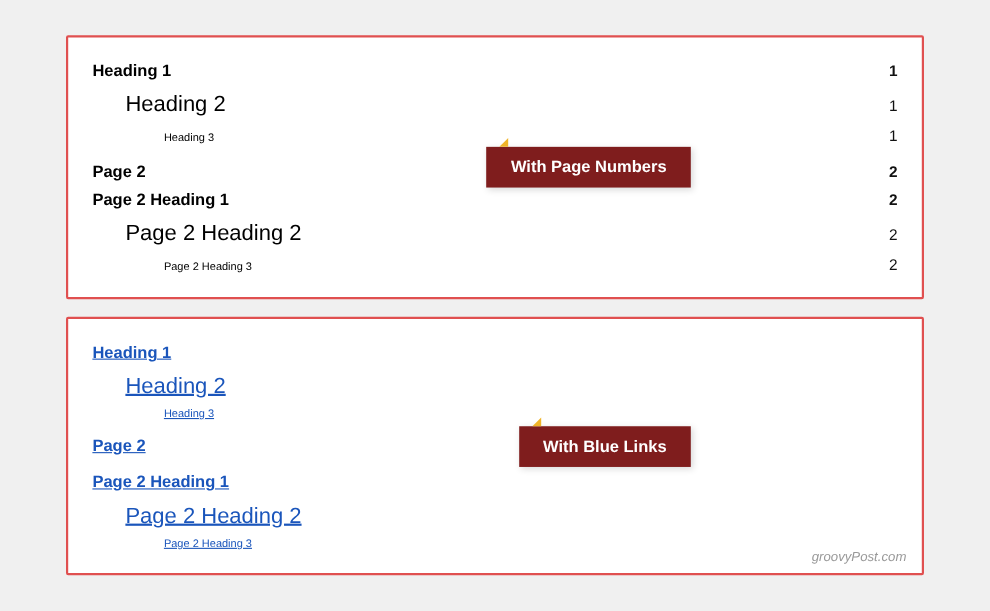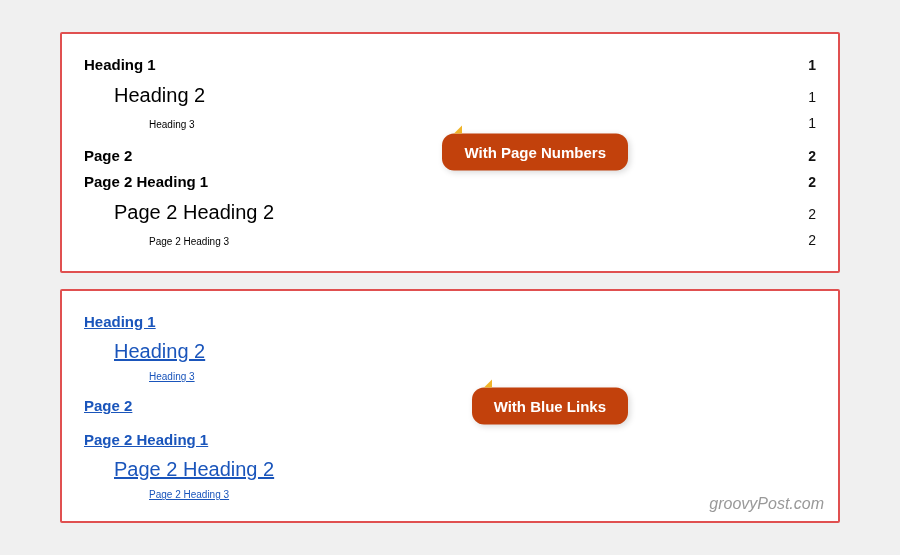--- a/index.html
+++ b/index.html
@@ -60,26 +60,26 @@
       text-decoration: underline;
       font-weight: normal;
     }
     .link-box .lvl1 .entry a { font-weight: bold; }
 
     .spacer { height: 8px; }
 
     
     .tooltip-label {
       position: absolute;
-      background: #c2410c;
+      background: #7f1d1d;
       color: #fff;
       font-size: 15px;
       font-weight: 600;
       padding: 10px 22px;
-      border-radius: 12px;
+      border-radius: 0;
       right: 210px;
       top: 50%;
       transform: translateY(-50%);
       white-space: nowrap;
       box-shadow: 2px 2px 6px rgba(0,0,0,0.15);
     }
 
     .tooltip-label::before {
       content: '';
       position: absolute;
@@ -89,21 +89,21 @@
       height: 0;
       border-left: 8px solid transparent;
       border-right: 0px solid transparent;
       border-bottom: 8px solid #f0b429;
     }
 
     .watermark {
       position: absolute;
       bottom: 8px;
       right: 14px;
-      font-size: 16px;
+      font-size: 12px;
       color: #999;
       font-style: italic;
     }
   </style>
 </head>
 <body>
 
 <div class="toc-box">
 
   <div class="toc-row lvl1">

